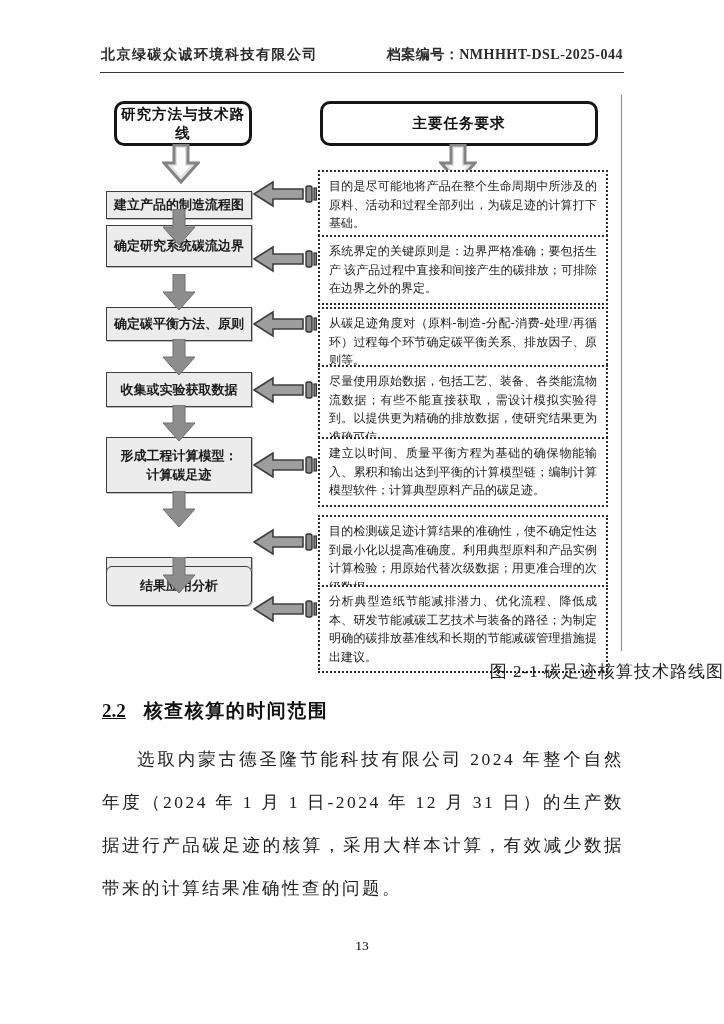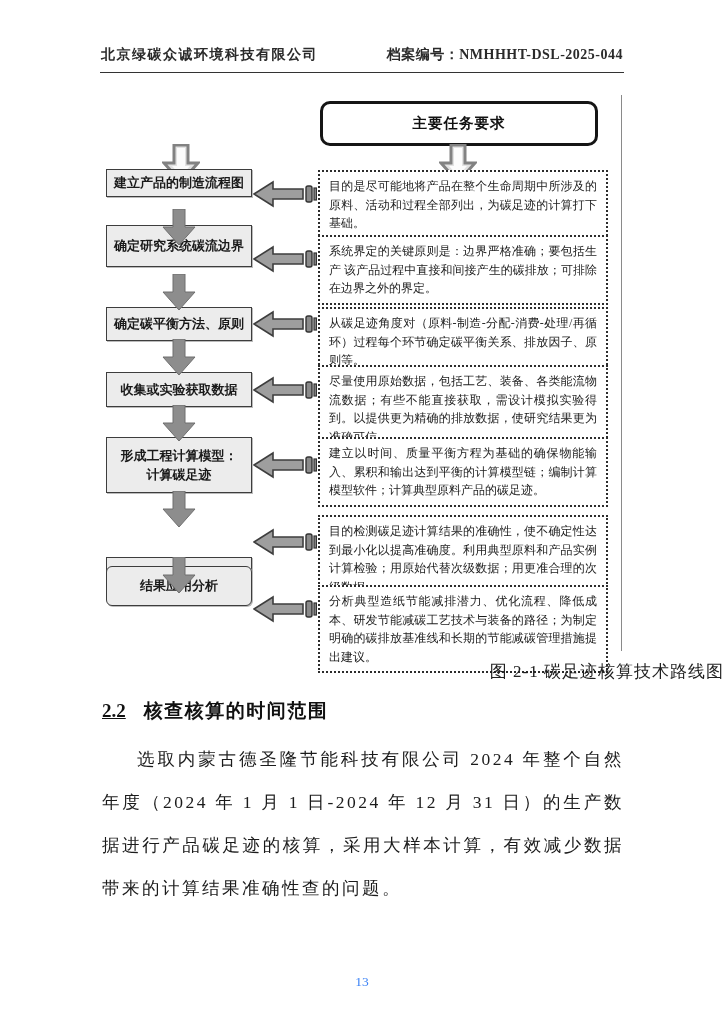--- a/index.html
+++ b/index.html
@@ -40,21 +40,21 @@
   .title-right { left: 218px; top: 6px; width: 278px; height: 45px; }
 
   .step-box {
     position: absolute; left: 4px; width: 146px;
     background: #ececec; border: 1.6px solid #3d3d3d;
     display: flex; align-items: center; justify-content: center;
     font-weight: bold; font-size: 13px; color: #1a1a1a;
     text-align: center; white-space: pre-line; line-height: 1.5;
     box-shadow: 1px 1px 0 #bbb;
   }
-  .s0 { top: 74px;  height: 28px; }
+  .s0 { top: 96px;  height: 28px; }
   .s1 { top: 130px; height: 42px; }
   .s2 { top: 212px; height: 34px; }
   .s3 { top: 277px; height: 35px; }
   .s4 { top: 342px; height: 56px; }
   .s5 { top: 430px; height: 34px; margin-top: 32px; }
   .s6 { top: 471px; height: 40px; border-radius: 6px; }
 
   .task-box {
     position: absolute; left: 216px; width: 290px;
     border: 2px dotted #2c2c2c; background: #fff;
@@ -96,21 +96,21 @@
     font-size: 19px; font-weight: bold; color: #111; letter-spacing: 1.5px;
   }
   .section-heading .sec-num { margin-right: 18px; letter-spacing: 0; text-decoration: underline; }
   .body-paragraph {
     position: absolute; left: 102px; width: 522px; top: 738px;
     font-size: 17.5px; line-height: 43px; letter-spacing: 2.5px;
     text-align: justify; text-indent: 2em; color: #1b1b1b;
   }
   .page-number {
     position: absolute; left: 0; right: 0; top: 938px;
-    text-align: center; font-size: 13.5px; color: #3b82f6; margin-top: 36px;
+    text-align: center; font-size: 13.5px; color: #000000;
   }
   .svgdefs { position: absolute; width: 0; height: 0; overflow: hidden; }
 </style>
 </head>
 <body>
 
 <svg class="svgdefs" aria-hidden="true">
   <defs>
     <g id="solid-down-arrow">
       <path d="M11 0 H23 V18 H33 L17 36 L1 18 H11 Z" fill="#8d8d8d" stroke="#6f6f6f" stroke-width="1"></path>
@@ -130,20 +130,21 @@
 <div class="doc-header">
   <span>北京绿碳众诚环境科技有限公司</span>
   <span class="archive">
     <span>档案编号：</span><span>NMHHHT-DSL-2025-044</span>
   </span>
 </div>
 <div class="header-rule"></div>
 
 <div class="flowchart">
 
+  <div class="title-box title-left">研究方法与技术路线</div>
   <div class="title-box title-right">主要任务要求</div>
 
   <svg class="arrow ha-left" width="38" height="40" viewBox="0 0 38 40">
       <use href="#hollow-down-arrow"></use>
     </svg>
   <svg class="arrow ha-right" width="38" height="40" viewBox="0 0 38 40">
       <use href="#hollow-down-arrow"></use>
     </svg>
 
   <div class="step-box s0">建立产品的制造流程图</div>

